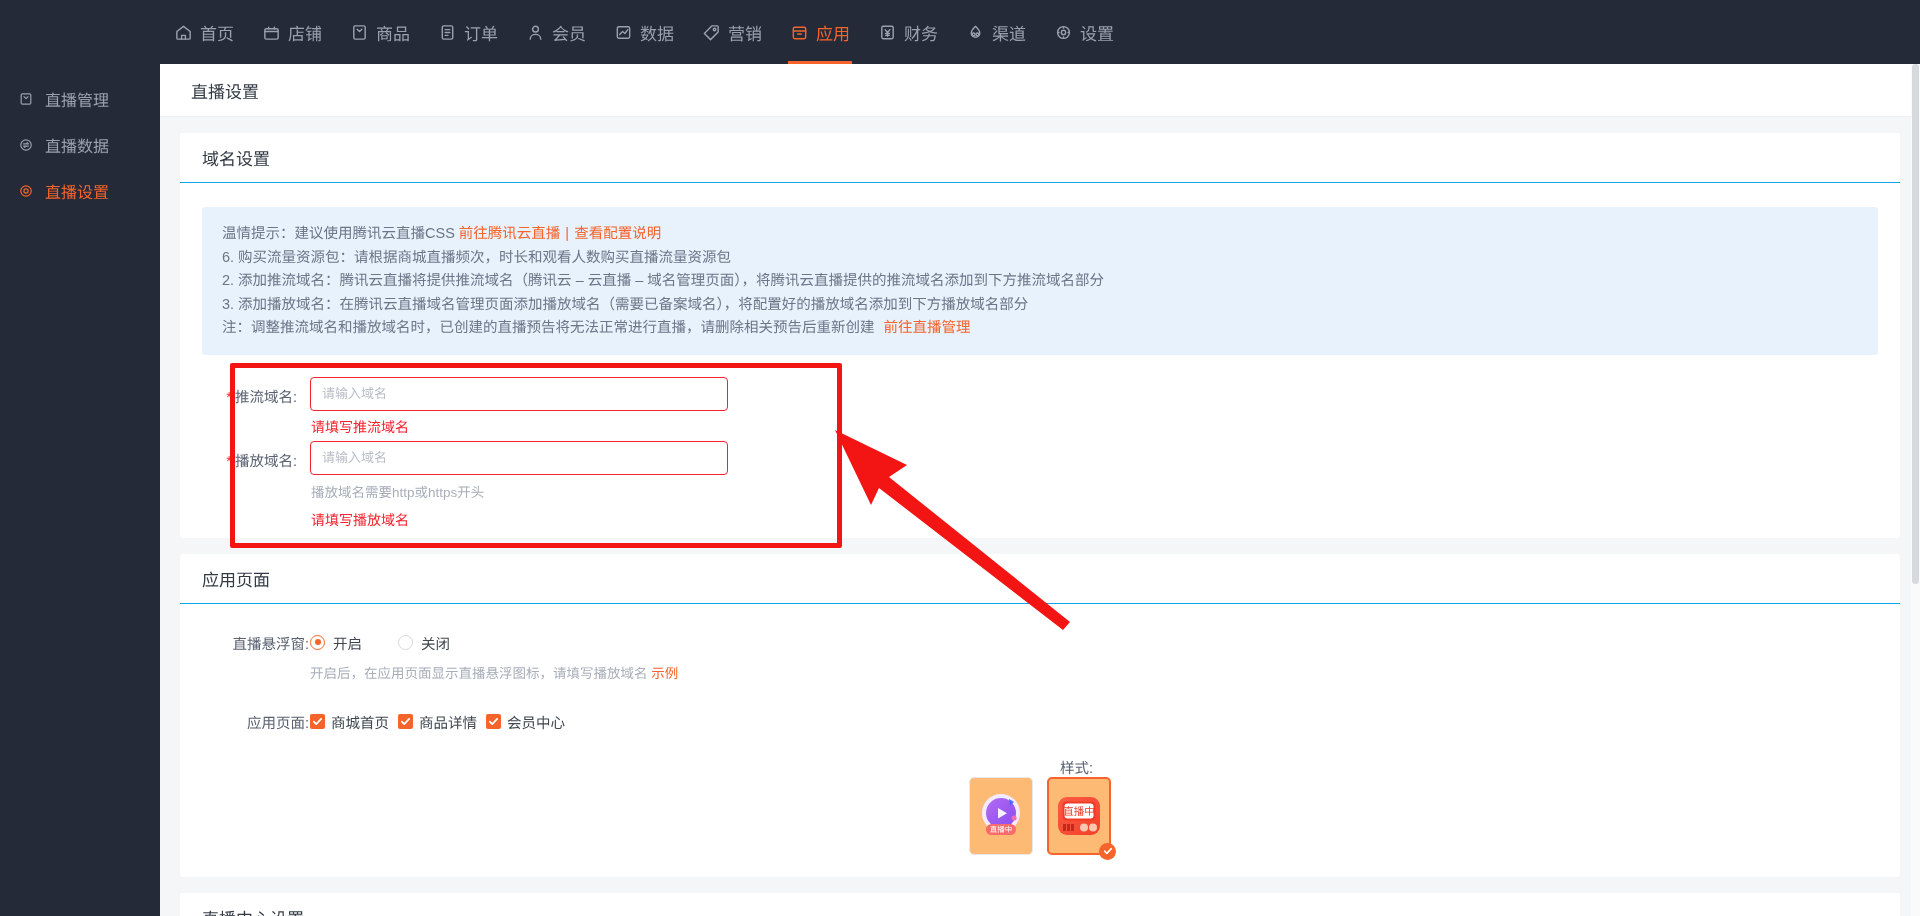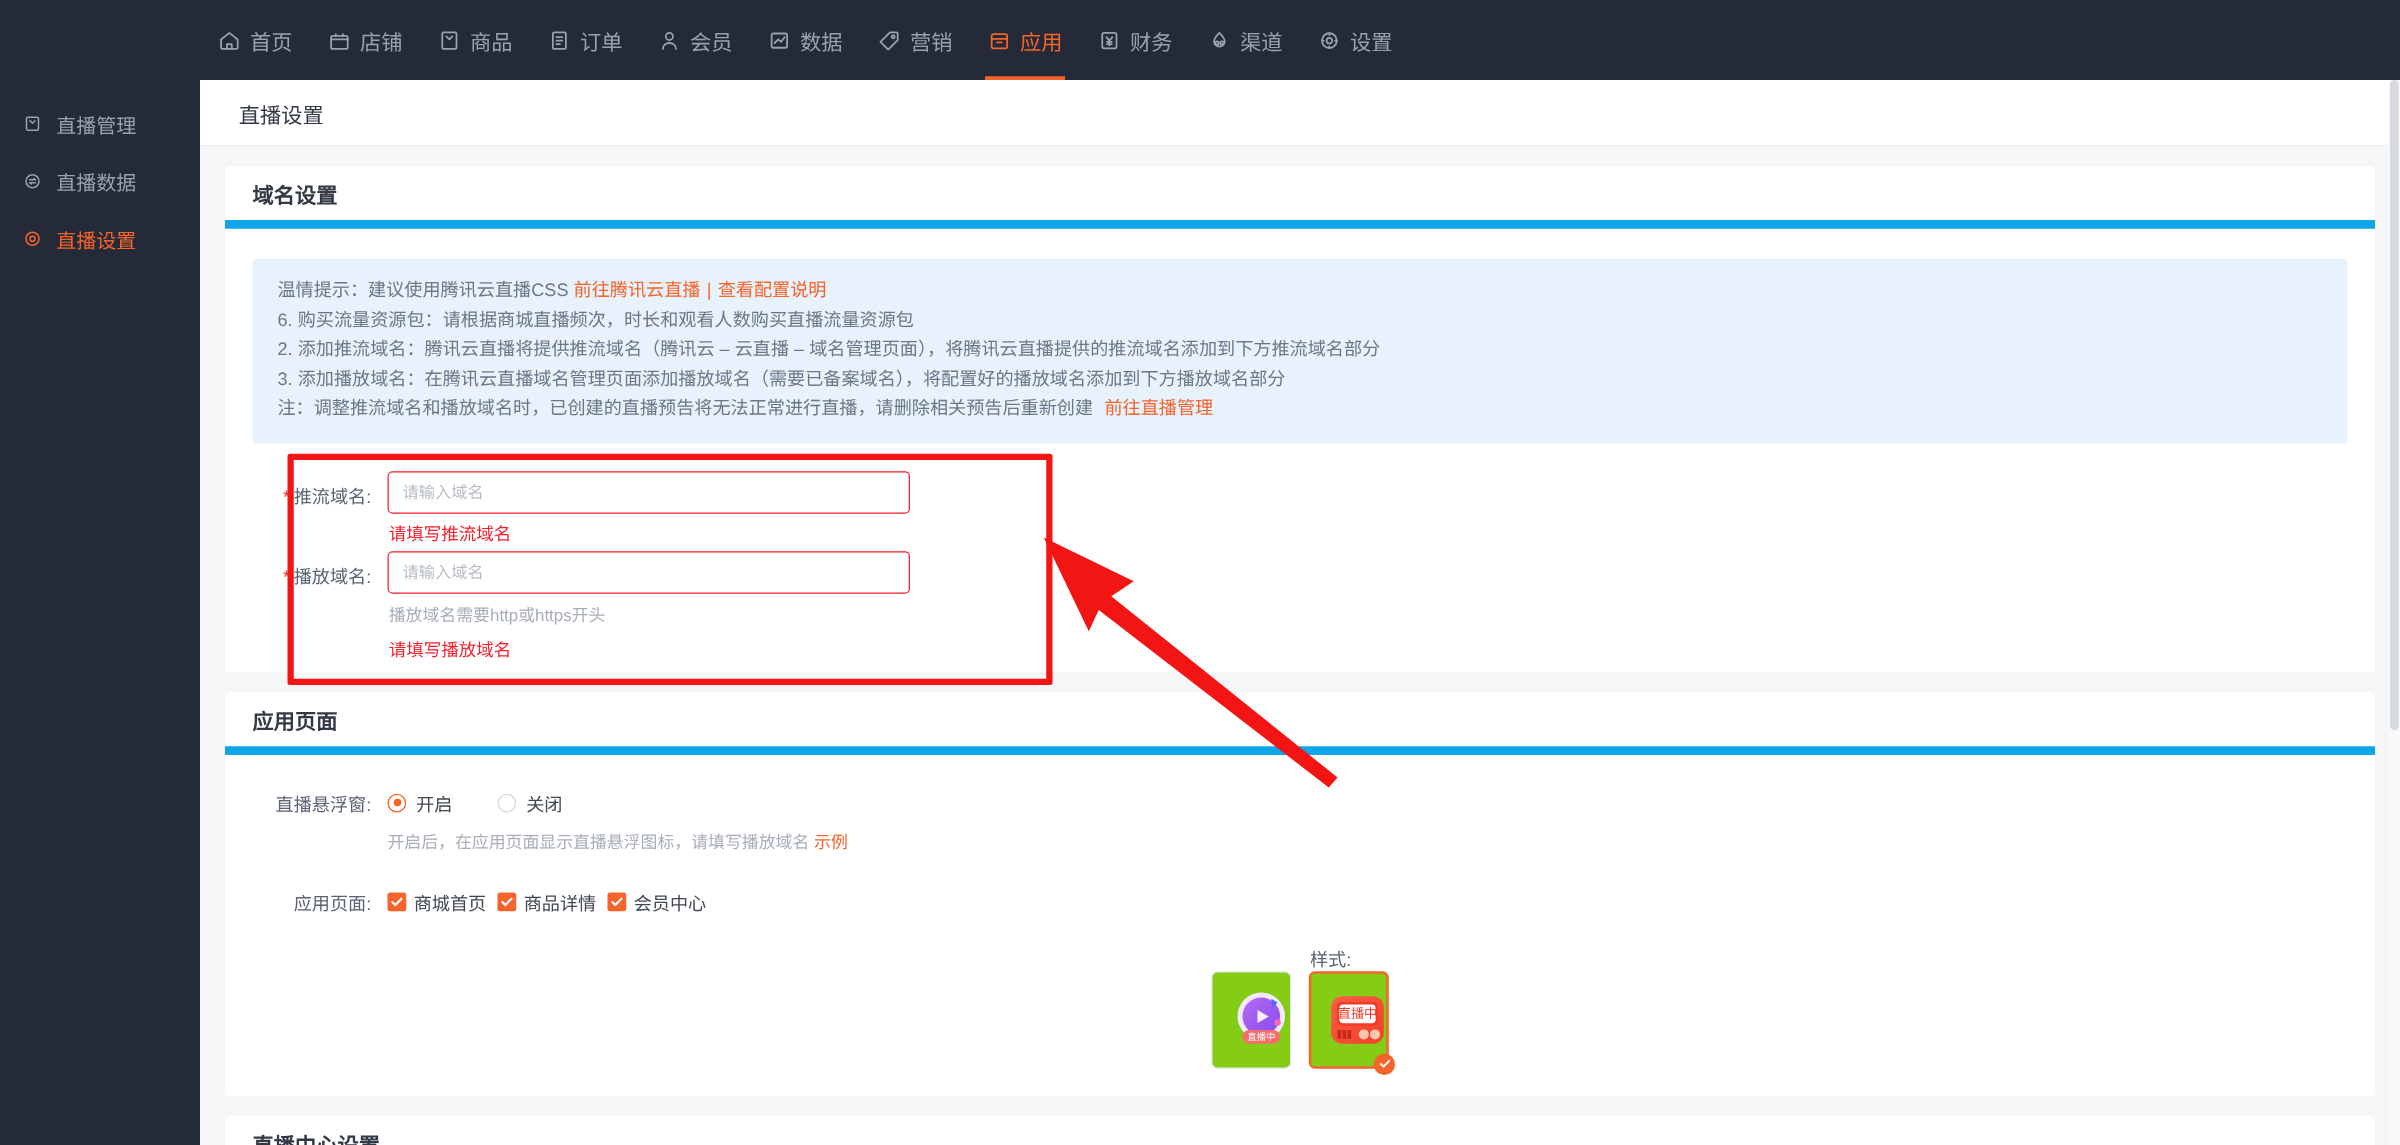--- a/index.html
+++ b/index.html
@@ -50,22 +50,22 @@
   #page-header {
     height: 53px; background: #fff; display: flex; align-items: center;
     padding-left: 31px; font-size: 17px; color: #333a45;
     border-bottom: 1px solid #eef0f2;
   }
   #content { padding: 16px 20px 0 20px; }
 
   .card { background: #fff; border-radius: 3px; margin-bottom: 16px; }
   .card-title {
     height: 50px; display: flex; align-items: center; padding-left: 22px;
-    font-size: 17px; font-weight: bold; color: #333a45;
-    border-bottom: 7px solid #0ea5e9;
+    font-size: 17px; font-weight: normal; color: #333a45;
+    border-bottom: 1px solid #0ea5e9;
   }
   .card-body { padding: 24px 22px 22px 22px; }
 
   
   .tipbox {
     background: #e8f2fd; border-radius: 3px;
     padding: 15px 20px 15px 20px; color: #6b7687; font-size: 14.5px;
   }
   .tipbox .line { line-height: 23.5px; white-space: nowrap; }
   .tipbox a { color: #f5642a; text-decoration: none; cursor: pointer; }
@@ -91,21 +91,21 @@
 
   
   #redbox {
     position: absolute; pointer-events: none;
     border: 5px solid #f31414; border-radius: 2px;
   }
 
   
   .ctl-row { display: flex; align-items: center; }
   .ctl-label {
-    width: 108px; text-align: right; padding-right: 13px;
+    width: 108px; text-align: right; padding-right: 1px;
     font-size: 14.5px; color: #5a6272; white-space: nowrap;
   }
   .radio { display: flex; align-items: center; gap: 8px; margin-right: 36px; cursor: pointer; }
   .radio .dot {
     width: 15px; height: 15px; border-radius: 50%;
     border: 1px solid #d4d8de; background: #fff; position: relative; flex: none;
   }
   .radio.on .dot { border-color: #f5642a; }
   .radio.on .dot::after {
     content: ""; position: absolute; left: 3.5px; top: 3.5px;
@@ -122,21 +122,21 @@
          display: inline-flex; align-items: center; justify-content: center;
          flex: none; cursor: pointer; }
   .cbx svg { width: 11px; height: 11px; display: block; }
   .cbx-item { display: flex; align-items: center; gap: 6px; margin-right: 9px; }
   .cbx-item span { font-size: 14.5px; color: #40474f; white-space: nowrap; }
 
   
   .tiles { display: flex; gap: 14px; }
   .tile {
     width: 64px; height: 78px; border: 1px solid #e6e8eb; border-radius: 5px;
-    background: #84cc16; display: flex; align-items: center; justify-content: flex-end;
+    background: #fdba74; display: flex; align-items: center; justify-content: center;
     position: relative; cursor: pointer;
   }
   .tile.sel { border: 2px solid #f5642a; }
   .tile .check {
     position: absolute; right: -7px; bottom: -7px;
     width: 17px; height: 17px; border-radius: 50%; background: #f5642a;
     display: flex; align-items: center; justify-content: center;
   }
   .tile .check svg { width: 10px; height: 10px; display: block; }
 

